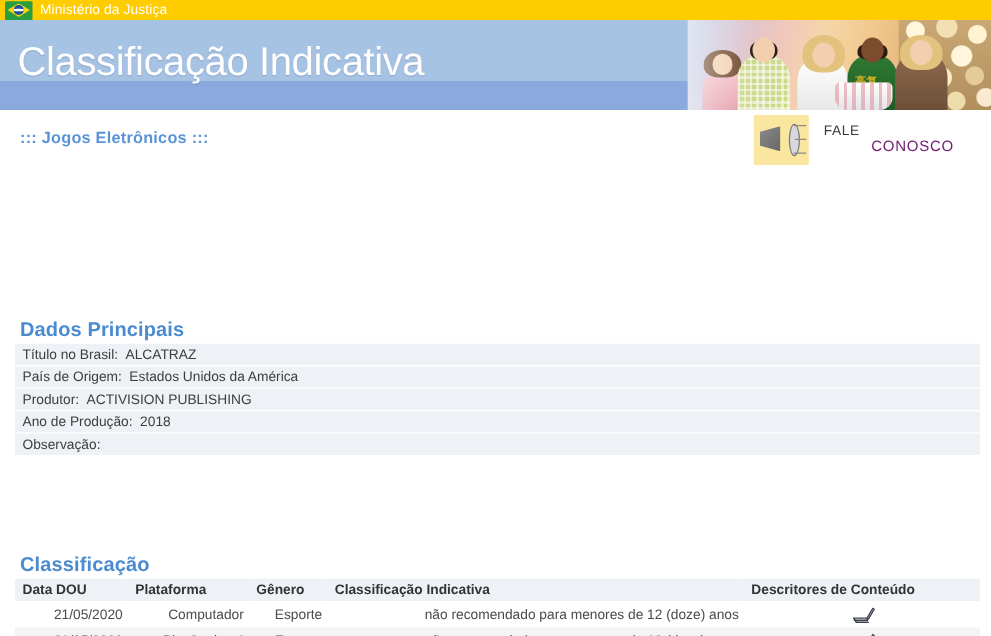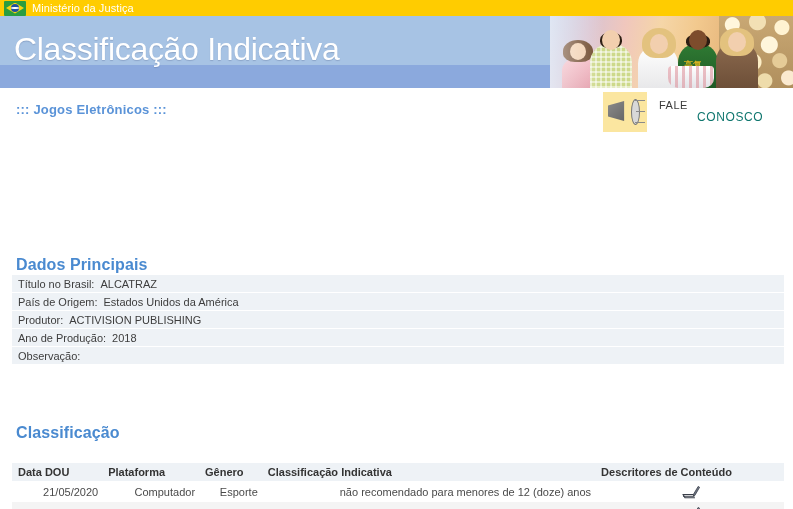--- a/index.html
+++ b/index.html
@@ -239,21 +239,21 @@
   .fc-fale {
     font-size: 11px;
     font-weight: normal;
     color: #3b3b3b;
     letter-spacing: .5px;
     position: absolute;
     left: 4px; top: 0;
   }
   .fc-conosco {
     font-size: 12px;
-    color: #0f766e;
+    color: #701a75;
     letter-spacing: .6px;
     position: absolute;
     left: 42px; top: 11px;
   }
 
   
   .section-title {
     position: absolute;
     left: 16px;
     font-size: 16px;
@@ -427,21 +427,21 @@
         </td>
       </tr>
       <tr class="dp-row">
         <td>
           <span class="dp-label">Observação:</span><span class="dp-value"></span>
         </td>
       </tr>
     </tbody>
   </table>
 
-  <div class="section-title" style="top:336px;">Classificação</div>
+  <div class="section-title" style="top:356px;">Classificação</div>
 
   <table class="cl-table" style="top:375px;">
     <thead>
       <tr>
         <th class="col-data">Data DOU</th>
         <th class="col-plat">Plataforma</th>
         <th class="col-gen">Gênero</th>
         <th class="col-class">Classificação Indicativa</th>
         <th class="col-desc">Descritores de Conteúdo</th>
       </tr>

